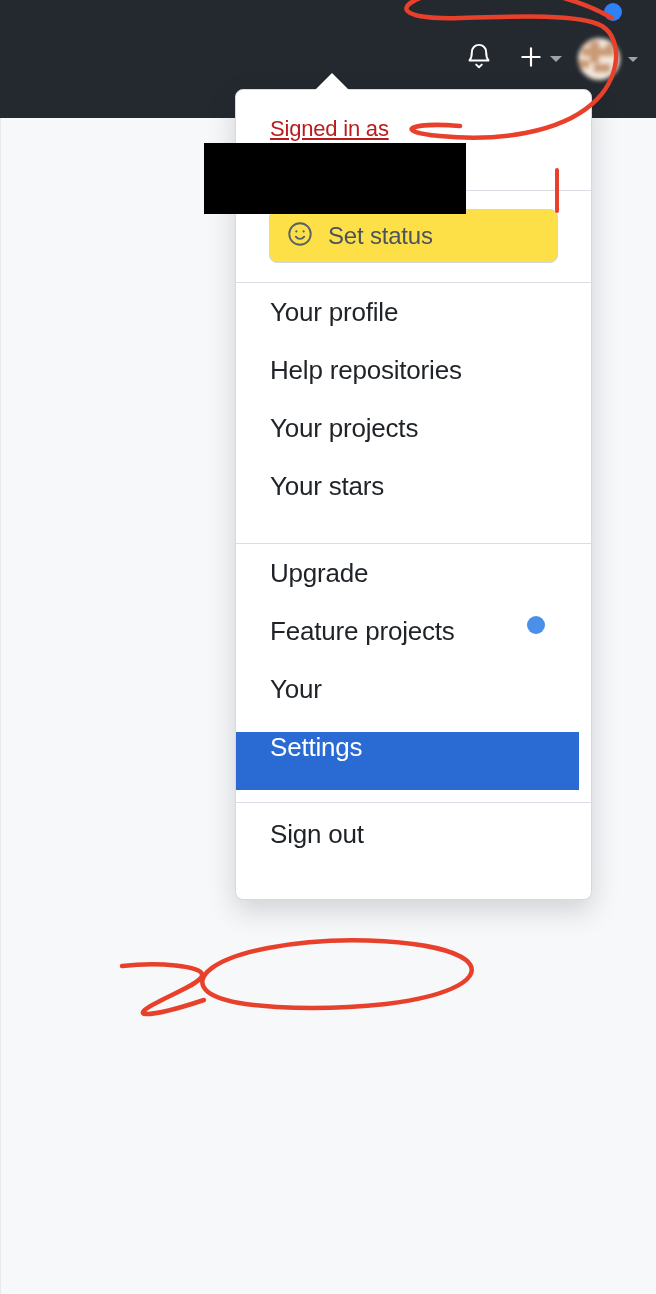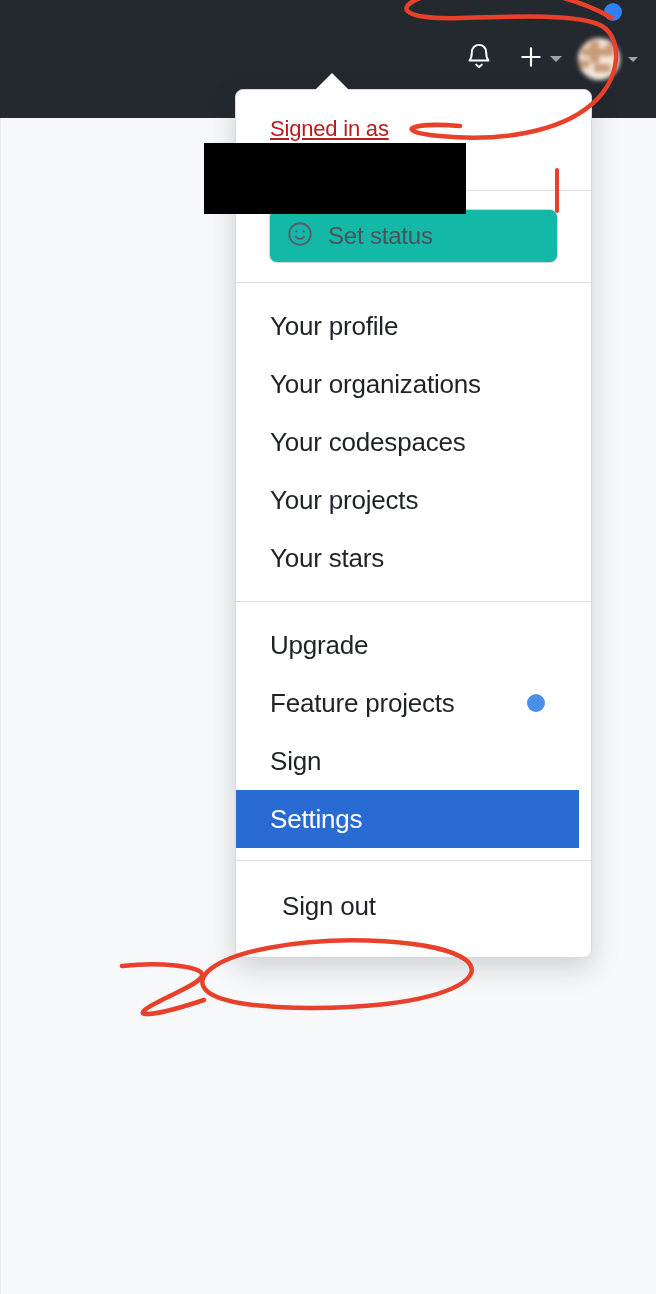--- a/index.html
+++ b/index.html
@@ -167,54 +167,54 @@
   }
   .status-btn {
     height: 54px;
     border: 1px solid #d0d7de;
     border-radius: 8px;
     display: flex;
     align-items: center;
     gap: 14px;
     padding: 0 16px;
     box-sizing: border-box;
-    background: #14b8a6;
+    background: #fde047;
   }
   .status-text {
     font-size: 24px;
     color: #4a525a;
     letter-spacing: -0.2px;
   }
 
   .menu-list { padding: 14px 0 14px 0; }
   .menu-item {
     height: 58px;
     display: flex;
-    align-items: center;
+    align-items: flex-start;
     justify-content: space-between;
     padding: 0 34px;
     box-sizing: border-box;
     font-size: 26px;
     color: #1f2328;
     letter-spacing: -0.2px;
     background: transparent;
   }
   .menu-item.selected {
     background: #2a6ad3;
     color: #ffffff;
   }
   .blue-dot {
     width: 18px;
     height: 18px;
     border-radius: 50%;
     background: #4a90e8;
   }
 
   .menu-list.group2 { padding: 14px 12px 12px 0; }
-  .menu-list.group3 { padding: 16px 13px 22px 0; margin-left: 12px; }
+  .menu-list.group3 { padding: 16px 13px 22px 0; }
 
   
   .annot {
     position: absolute;
     left: 0; top: 0;
     width: 656px; height: 1294px;
     pointer-events: none;
     z-index: 20;
   }
 </style>
@@ -285,45 +285,42 @@
     </div>
   </div>
 
   <div class="divider"></div>
 
   <div class="menu-list group1">
     <div class="menu-item">
       <span>Your profile</span>
     </div>
     <div class="menu-item">
-      <span>Your organizations</span>
-    </div>
-    <div class="menu-item">
-      <span>Your codespaces</span>
+      <span>Help repositories</span>
     </div>
     <div class="menu-item">
       <span>Your projects</span>
     </div>
     <div class="menu-item">
       <span>Your stars</span>
     </div>
   </div>
 
   <div class="divider"></div>
 
   <div class="menu-list group2">
     <div class="menu-item">
       <span>Upgrade</span>
     </div>
     <div class="menu-item">
       <span>Feature projects</span>
       <span class="blue-dot"></span>
     </div>
     <div class="menu-item">
-      <span>Sign</span>
+      <span>Your</span>
     </div>
     <div class="menu-item selected">
       <span>Settings</span>
     </div>
   </div>
 
   <div class="divider"></div>
 
   <div class="menu-list group3">
     <div class="menu-item">

